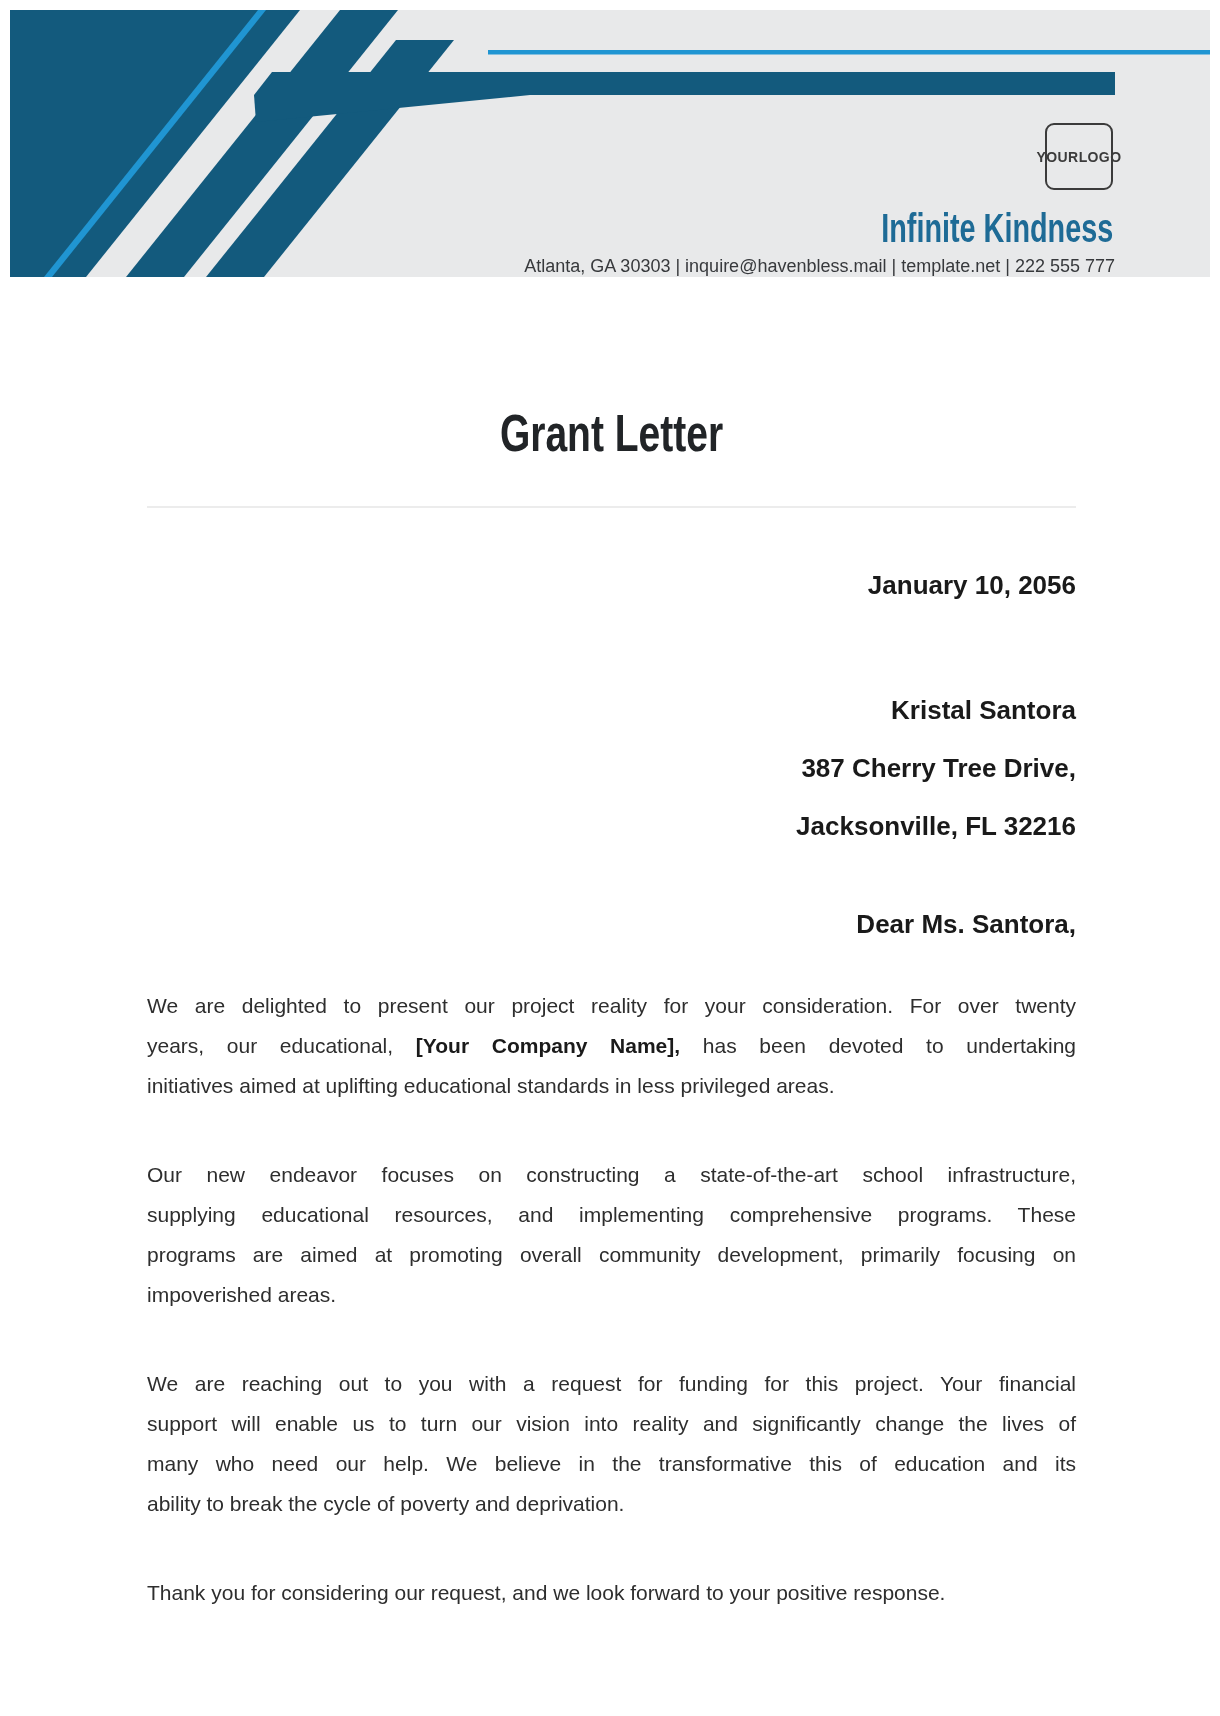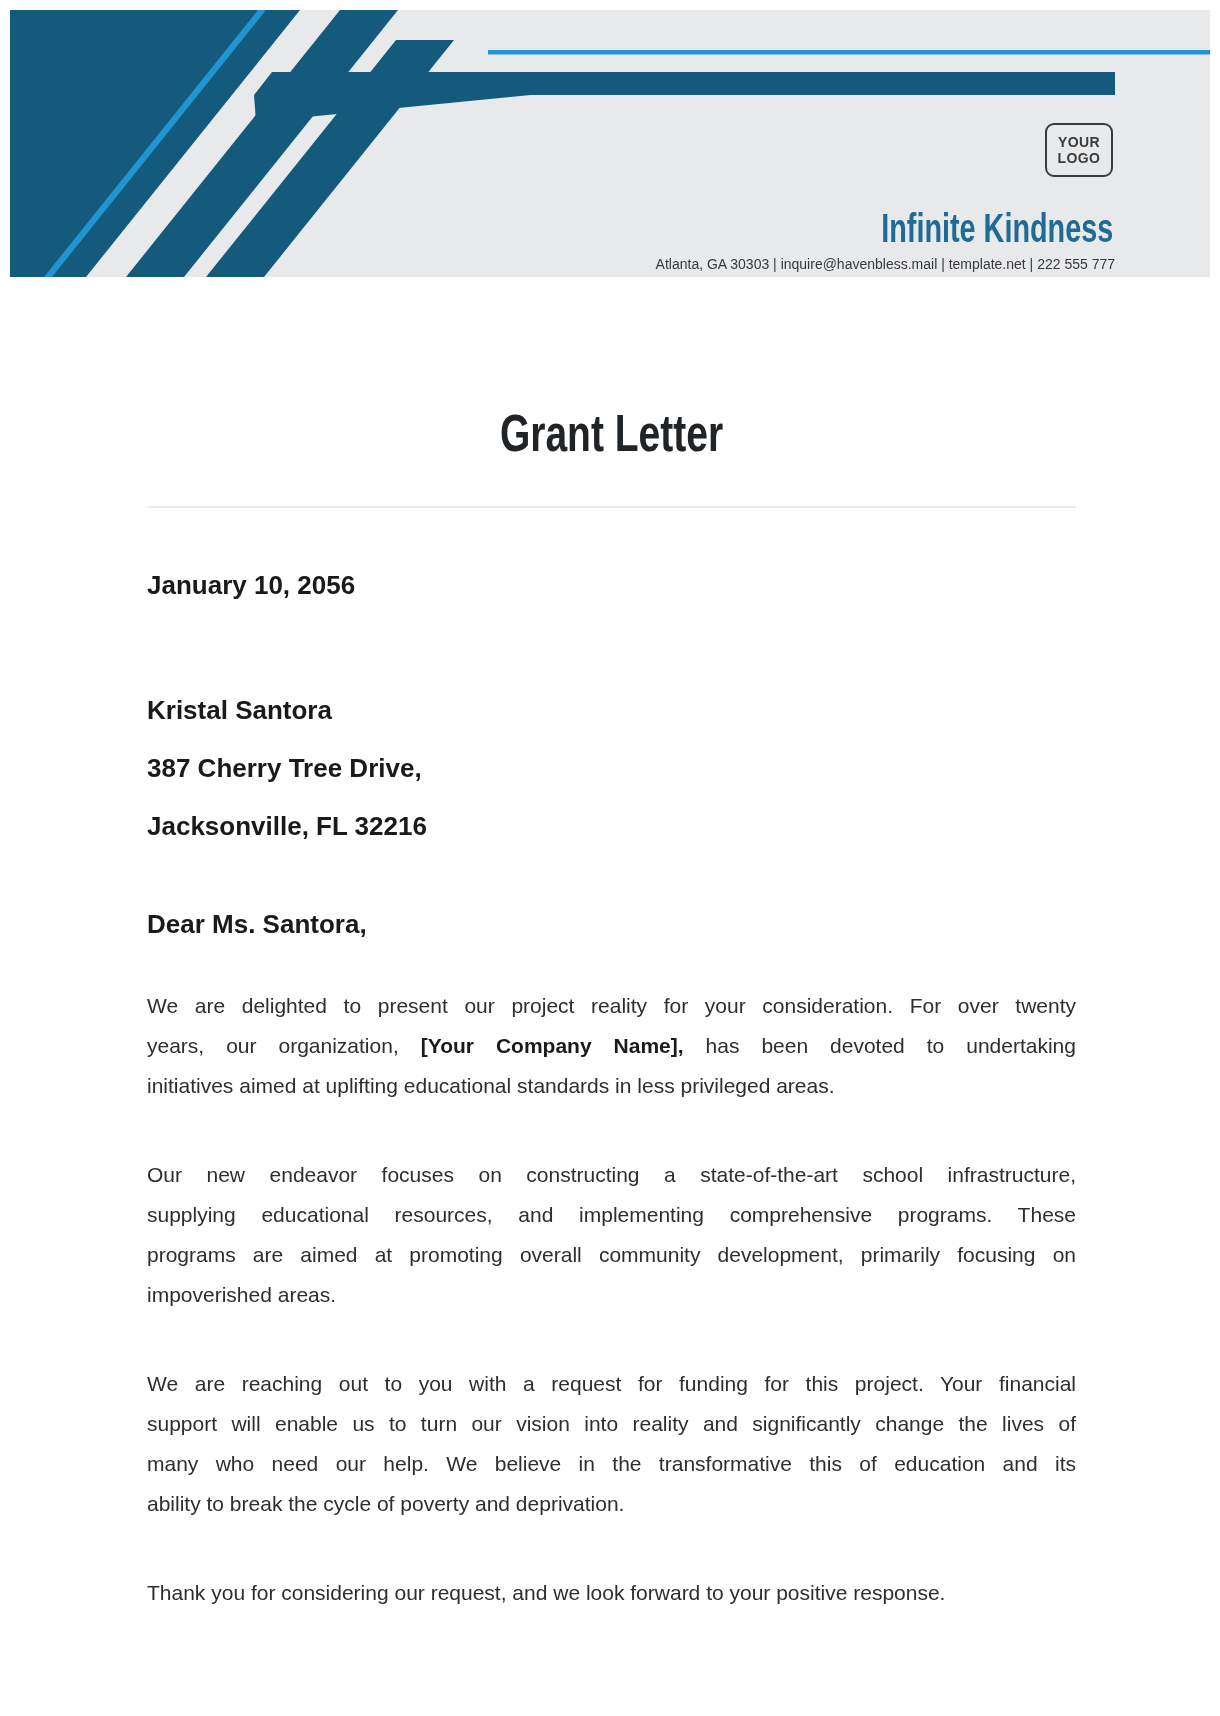--- a/index.html
+++ b/index.html
@@ -7,44 +7,44 @@
     position:relative;width:1220px;height:1716px;background:var(--page-bg,#fff);
     font-family:"Liberation Sans",sans-serif;overflow:hidden;
   }
   
   .masthead{
     position:absolute;left:10px;top:10px;width:1200px;height:267px;
     background:var(--header-bg);
   }
   .masthead svg{position:absolute;left:0;top:0;}
   .logo-box{
-    position:absolute;left:1035px;top:113px;width:68px;height:54px;
+    position:absolute;left:1035px;top:113px;width:68px;height:67px;
     border:2px solid var(--logo-border);border-radius:9px;box-sizing:border-box;
-    display:flex;flex-direction:column;align-items:center;justify-content:center;
+    display:flex;align-items:center;justify-content:center;
     color:var(--logo-border);font-weight:700;font-size:14px;line-height:16px;letter-spacing:.4px;
   }
   .org-name{
     position:absolute;right:97px;top:196px;
     font-size:40px;font-weight:700;color:var(--org-color);white-space:nowrap;
     transform:scaleX(.72);transform-origin:100% 50%;letter-spacing:0;
   }
   .contact{
     position:absolute;right:95px;top:246px;
-    font-size:14px;color:var(--contact-color);white-space:nowrap;letter-spacing:0;
+    font-size:18px;color:var(--contact-color);white-space:nowrap;letter-spacing:0;
   }
   
   .letter{position:absolute;left:147px;top:277px;width:929px;color:var(--body-text);}
   .letter h1{
     margin:128px 0 0 0;font-size:52px;line-height:56px;font-weight:700;
     color:var(--title-text);text-align:center;
     transform:scaleX(.75);transform-origin:50% 50%;white-space:nowrap;
   }
   .divider{height:2px;background:var(--divider);border:none;margin:45px 0 0 0;}
   .b-line{
-    margin:0;font-size:26px;line-height:30px;font-weight:700;color:var(--strong-text);
+    margin:0;font-size:26px;line-height:30px;font-weight:700;color:var(--strong-text);text-align:right;
   }
   .m-date{margin-top:62px;}
   .m-name{margin-top:95px;}
   .m-addr{margin-top:28px;}
   .m-salut{margin-top:68px;}
   .body-block{margin-top:47px;}
   .para{margin:0;}
   .para + .para{margin-top:49px;}
   .line{
     font-size:21px;line-height:40px;color:var(--body-text);
@@ -84,21 +84,21 @@
 
     <p class="b-line m-date">January 10, 2056</p>
     <p class="b-line m-name">Kristal Santora</p>
     <p class="b-line m-addr">387 Cherry Tree Drive,</p>
     <p class="b-line m-addr">Jacksonville, FL 32216</p>
     <p class="b-line m-salut">Dear Ms. Santora,</p>
 
     <div class="body-block" id="body-paragraphs">
         <div class="para">
           <div class="line"><span>We are delighted to present our project reality for your consideration. For over twenty</span></div>
-          <div class="line"><span>years, our organization, </span><b>[Your Company Name],</b><span> has been devoted to undertaking</span></div>
+          <div class="line"><span>years, our educational, </span><b>[Your Company Name],</b><span> has been devoted to undertaking</span></div>
           <div class="line final"><span>initiatives aimed at uplifting educational standards in less privileged areas.</span></div>
         </div>
         <div class="para">
           <div class="line"><span>Our new endeavor focuses on constructing a state-of-the-art school infrastructure,</span></div>
           <div class="line"><span>supplying educational resources, and implementing comprehensive programs. These</span></div>
           <div class="line"><span>programs are aimed at promoting overall community development, primarily focusing on</span></div>
           <div class="line final"><span>impoverished areas.</span></div>
         </div>
         <div class="para">
           <div class="line"><span>We are reaching out to you with a request for funding for this project. Your financial</span></div>

